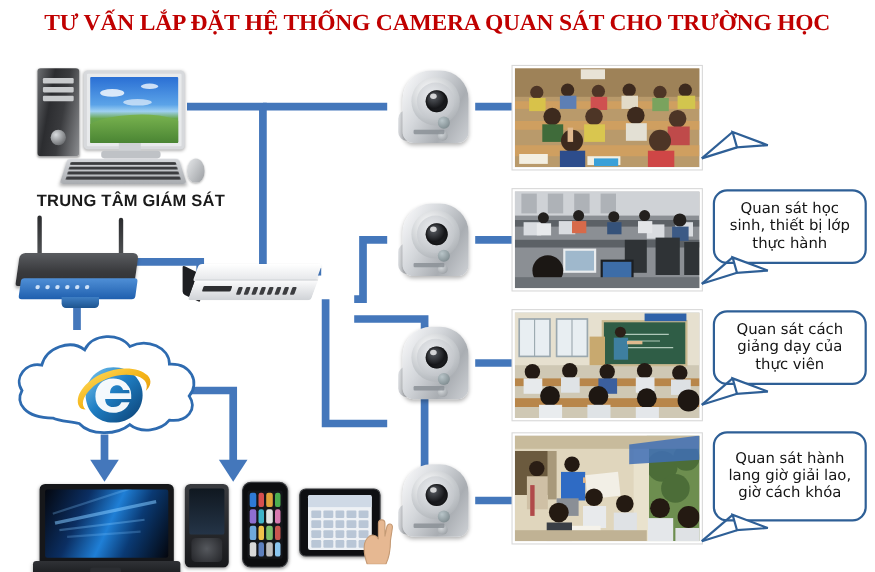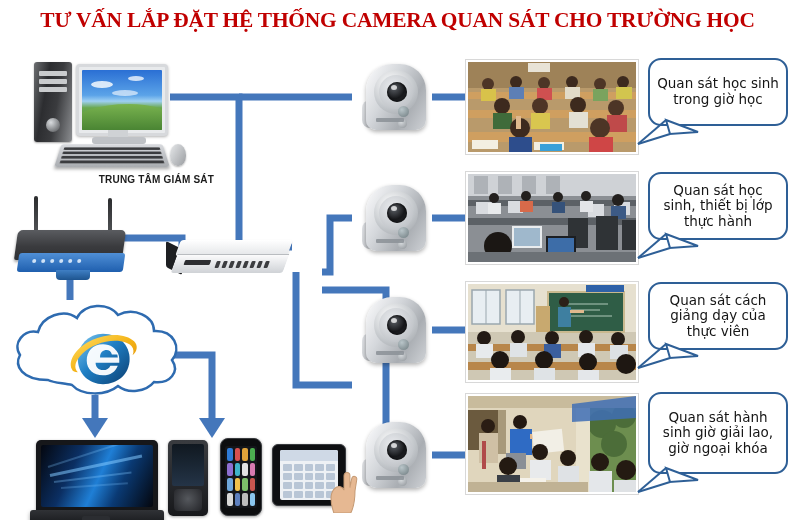--- a/index.html
+++ b/index.html
@@ -36,22 +36,22 @@
   .screen .hill{position:absolute;left:-10%;bottom:-6px;width:120%;height:32px;border-radius:60% 45% 0 0;
      background:linear-gradient(#79b34f,#3f7a2d);}
   .mon-neck{position:absolute;left:84px;top:74px;width:20px;height:9px;background:#cfd2d5;}
   .mon-base{position:absolute;left:68px;top:81px;width:54px;height:7px;background:#bfc2c6;border-radius:3px;}
   .keyboard{position:absolute;left:34px;top:86px;width:108px;height:26px;
      background:linear-gradient(#d8dade,#a9acb0);border-radius:3px;transform:perspective(90px) rotateX(28deg);
      box-shadow:0 2px 3px rgba(0,0,0,.3);}
   .keyboard .kr{position:absolute;left:4px;right:4px;height:3px;background:#3b3c3f;border-radius:1px;}
   .mouse{position:absolute;left:146px;top:88px;width:16px;height:22px;border-radius:50% 50% 45% 45%;
      background:linear-gradient(120deg,#e6e8ea,#9a9da1);box-shadow:0 1px 2px rgba(0,0,0,.3);}
-  .pc-label{position:absolute;left:0;top:118px;width:190px;text-align:right;
-     font-size:10px;font-weight:bold;color:#1b1b1b;letter-spacing:.2px;}
+  .pc-label{position:absolute;left:0;top:118px;width:190px;text-align:center;
+     font-size:15px;font-weight:bold;color:#1b1b1b;letter-spacing:.2px;}
 
   
   .router-ant{position:absolute;width:4px;height:40px;border-radius:2px;
      background:linear-gradient(#2b2c2e,#55575a);}
   .router-body{position:absolute;left:0;top:34px;width:108px;height:30px;
      background:linear-gradient(#5a5c60 0%,#3a3b3e 55%,#2f3033 100%);
      border-radius:5px 5px 2px 2px;transform:skewX(-8deg);box-shadow:0 2px 3px rgba(0,0,0,.35);}
   .router-front{position:absolute;left:2px;top:57px;width:106px;height:19px;
      background:linear-gradient(#4f8fd6,#1f5fae);border-radius:3px;transform:skewX(-8deg);}
   .router-front .leds{position:absolute;left:14px;top:6px;display:flex;gap:5px;}
@@ -582,23 +582,20 @@
         <circle cx="132" cy="66" r="9" fill="#241a12"></circle>
           <rect x="121" y="75" width="23" height="21" fill="#e4e7ea"></rect>
         <circle cx="158" cy="74" r="10" fill="#241a12"></circle>
           <rect x="146" y="84" width="24" height="12" fill="#dfe2e5"></rect>
       </g>
       <rect x="52" y="82" width="26" height="12" fill="#f5f2ea"></rect>
       <rect x="0" y="86" width="120" height="10" fill="#c0b294"></rect>
     </svg>
   </div>
 
-  <div class="callout" style="left:648px;top:58px;width:140px;height:68px;">
-    <span>Quan sát học sinh trong giờ học</span>
-  </div>
   <svg class="tail" style="left:636px;top:118px;" width="70" height="36" viewBox="0 0 70 36">
     <path d="M30 2 L62 14 L34 16 Z" fill="#ffffff" stroke="#2e5f96" stroke-width="2"></path>
     <path d="M30 2 L2 26" stroke="#2e5f96" stroke-width="2" fill="none"></path>
     <path d="M34 16 L2 26" stroke="#2e5f96" stroke-width="2" fill="none"></path>
   </svg>
 
   <div class="callout" style="left:648px;top:172px;width:140px;height:68px;justify-content:center;">
     <span>Quan sát học sinh, thiết bị lớp thực hành</span>
   </div>
   <svg class="tail" style="left:636px;top:232px;" width="70" height="36" viewBox="0 0 70 36">
@@ -610,21 +607,21 @@
   <div class="callout" style="left:648px;top:282px;width:140px;height:68px;">
     <span>Quan sát cách giảng dạy của thực viên</span>
   </div>
   <svg class="tail" style="left:636px;top:342px;" width="70" height="36" viewBox="0 0 70 36">
     <path d="M30 2 L62 14 L34 16 Z" fill="#ffffff" stroke="#2e5f96" stroke-width="2"></path>
     <path d="M30 2 L2 26" stroke="#2e5f96" stroke-width="2" fill="none"></path>
     <path d="M34 16 L2 26" stroke="#2e5f96" stroke-width="2" fill="none"></path>
   </svg>
 
   <div class="callout" style="left:648px;top:392px;width:140px;height:82px;">
-    <span>Quan sát hành sinh giờ giải lao, giờ ngoại khóa</span>
+    <span>Quan sát hành lang giờ giải lao, giờ cách khóa</span>
   </div>
   <svg class="tail" style="left:636px;top:466px;" width="70" height="36" viewBox="0 0 70 36">
     <path d="M30 2 L62 14 L34 16 Z" fill="#ffffff" stroke="#2e5f96" stroke-width="2"></path>
     <path d="M30 2 L2 26" stroke="#2e5f96" stroke-width="2" fill="none"></path>
     <path d="M34 16 L2 26" stroke="#2e5f96" stroke-width="2" fill="none"></path>
   </svg>
 
 </div>
 
 </body></html>

